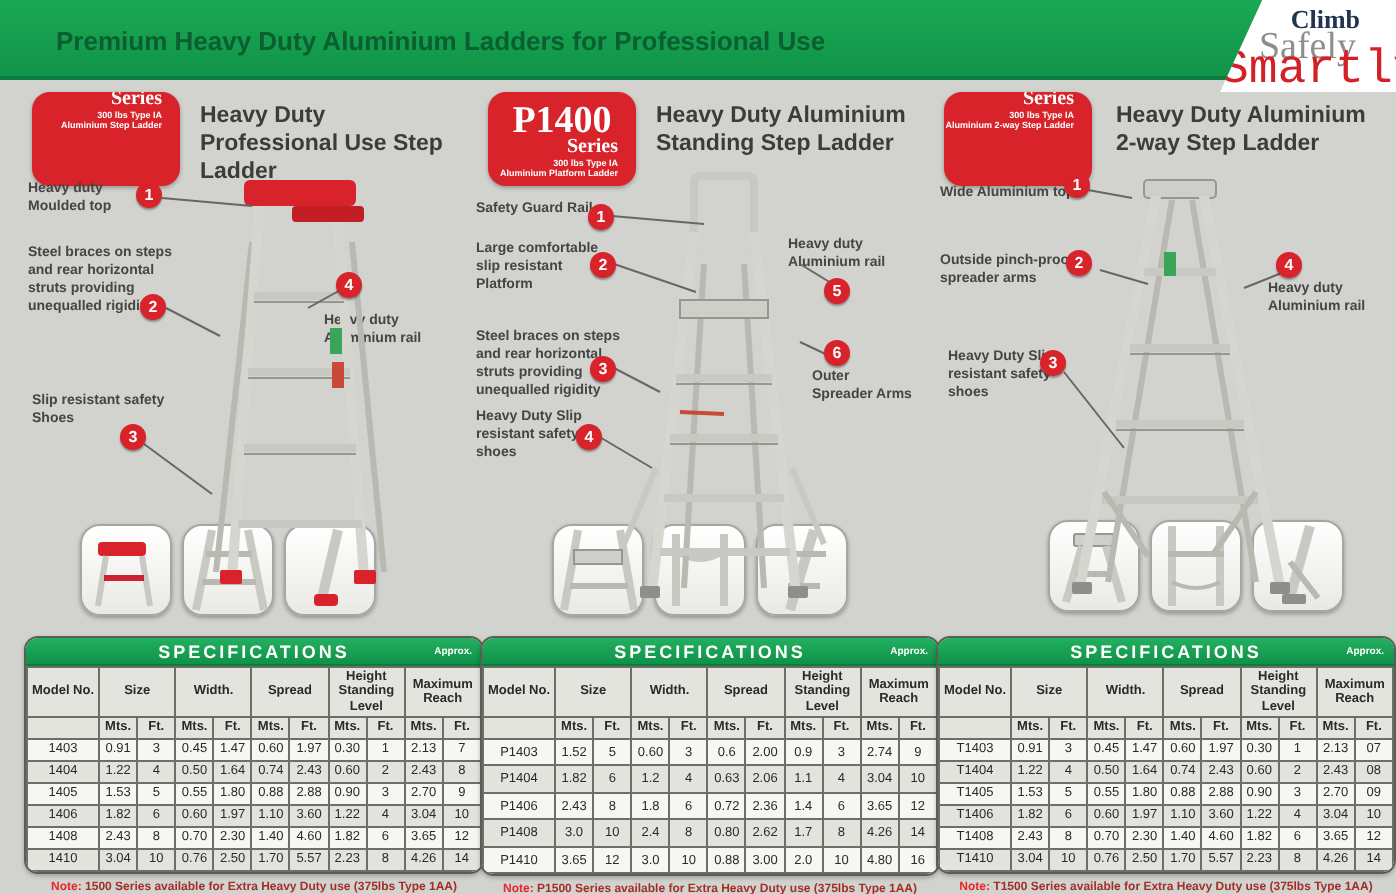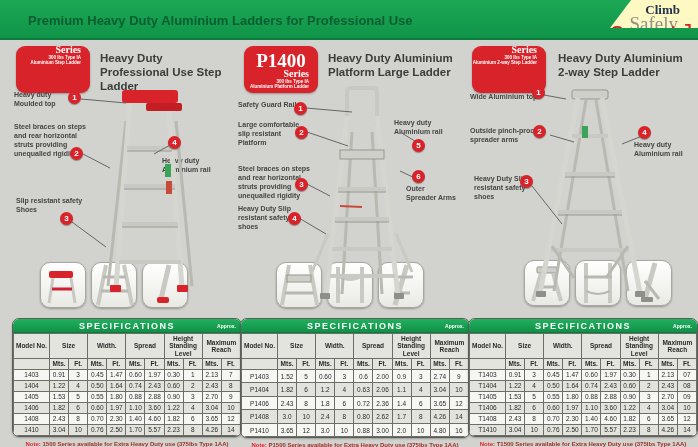--- a/index.html
+++ b/index.html
@@ -3,21 +3,21 @@
 <meta charset="utf-8">
 <style>
   * { box-sizing: border-box; margin: 0; padding: 0; }
   body { font-family: "Liberation Sans", sans-serif; background:#b9b9b5; }
   .page { position:relative; width:698px; height:447px; background:#d2d2ce; overflow:hidden; }
 
   
   .hdr { position:absolute; left:0; top:0; width:698px; height:40px;
          background:linear-gradient(#1ba854,#109449); border-bottom:2px solid #0b7c3d; }
   .hdr-title { position:absolute; left:28px; top:13px; font-size:13px; font-weight:bold; color:#0a5e31; }
-  .logo { position:absolute; right:0; top:0; width:88px; height:28px; background:#fef9c3;
+  .logo { position:absolute; right:0; top:0; width:88px; height:46px; background:#ffffff;
           clip-path:polygon(24% 0, 100% 0, 100% 100%, 0 100%);
           box-shadow:-2px 0 2px rgba(0,0,0,.25); z-index:5; padding:2px 4px 0 0; text-align:right; }
   .logo-climb   { font-family:"Liberation Serif", serif; font-size:13px; color:#23344f; font-weight:bold; margin-right:14px; }
   .logo-safely  { font-family:"Liberation Serif", serif; font-size:19px; color:#8e8e8c; margin-top:-5px; margin-right:16px; }
   .logo-smartly { font-family:Liberation Mono, monospace; font-size:24px; color:#d42127; margin-top:-13px; margin-right:2px; }
 
   
   .panel { position:absolute; top:40px; width:226px; height:276px; }
   .badge { position:absolute; left:10px; top:6px; width:74px; height:47px; background:#d8232a;
            border-radius:9px; color:#fff; box-shadow:0 1px 2px rgba(0,0,0,.3); overflow:hidden; }
@@ -155,21 +155,21 @@
     </div>
   </section>
 
   <section class="panel" style="left:234px">
     <div class="badge badge-wide">
       <div class="badge-num">P1400</div>
       <div class="badge-series">Series</div>
       <div class="badge-tiny">300 lbs Type IA</div>
       <div class="badge-tiny">Aluminium Platform Ladder</div>
     </div>
-    <div class="prod-title">Heavy Duty Aluminium Platform Large Ladder</div>
+    <div class="prod-title">Heavy Duty Aluminium Standing Step Ladder</div>
 
     <svg class="ladder" style="left:66px;top:44px" width="120" height="218" viewBox="0 0 120 218">
       <path d="M47,42 L47,8 Q47,4 51,4 L73,4 Q77,4 77,8 L77,42" fill="none" stroke="#c9c9c3" stroke-width="4"></path>
       <line class="rail2" x1="52" y1="48" x2="42" y2="210"></line>
       <line class="rail2" x1="72" y1="48" x2="82" y2="210"></line>
       <line class="rail" x1="47" y1="32" x2="26" y2="212"></line>
       <line class="rail" x1="77" y1="32" x2="98" y2="212"></line>
       <rect x="40" y="66" width="44" height="9" fill="#cfcfca" stroke="#97978f" stroke-width="1"></rect>
       <line class="step" x1="38" y1="105" x2="86" y2="105"></line>
       <line class="step" x1="35" y1="135" x2="89" y2="135"></line>

